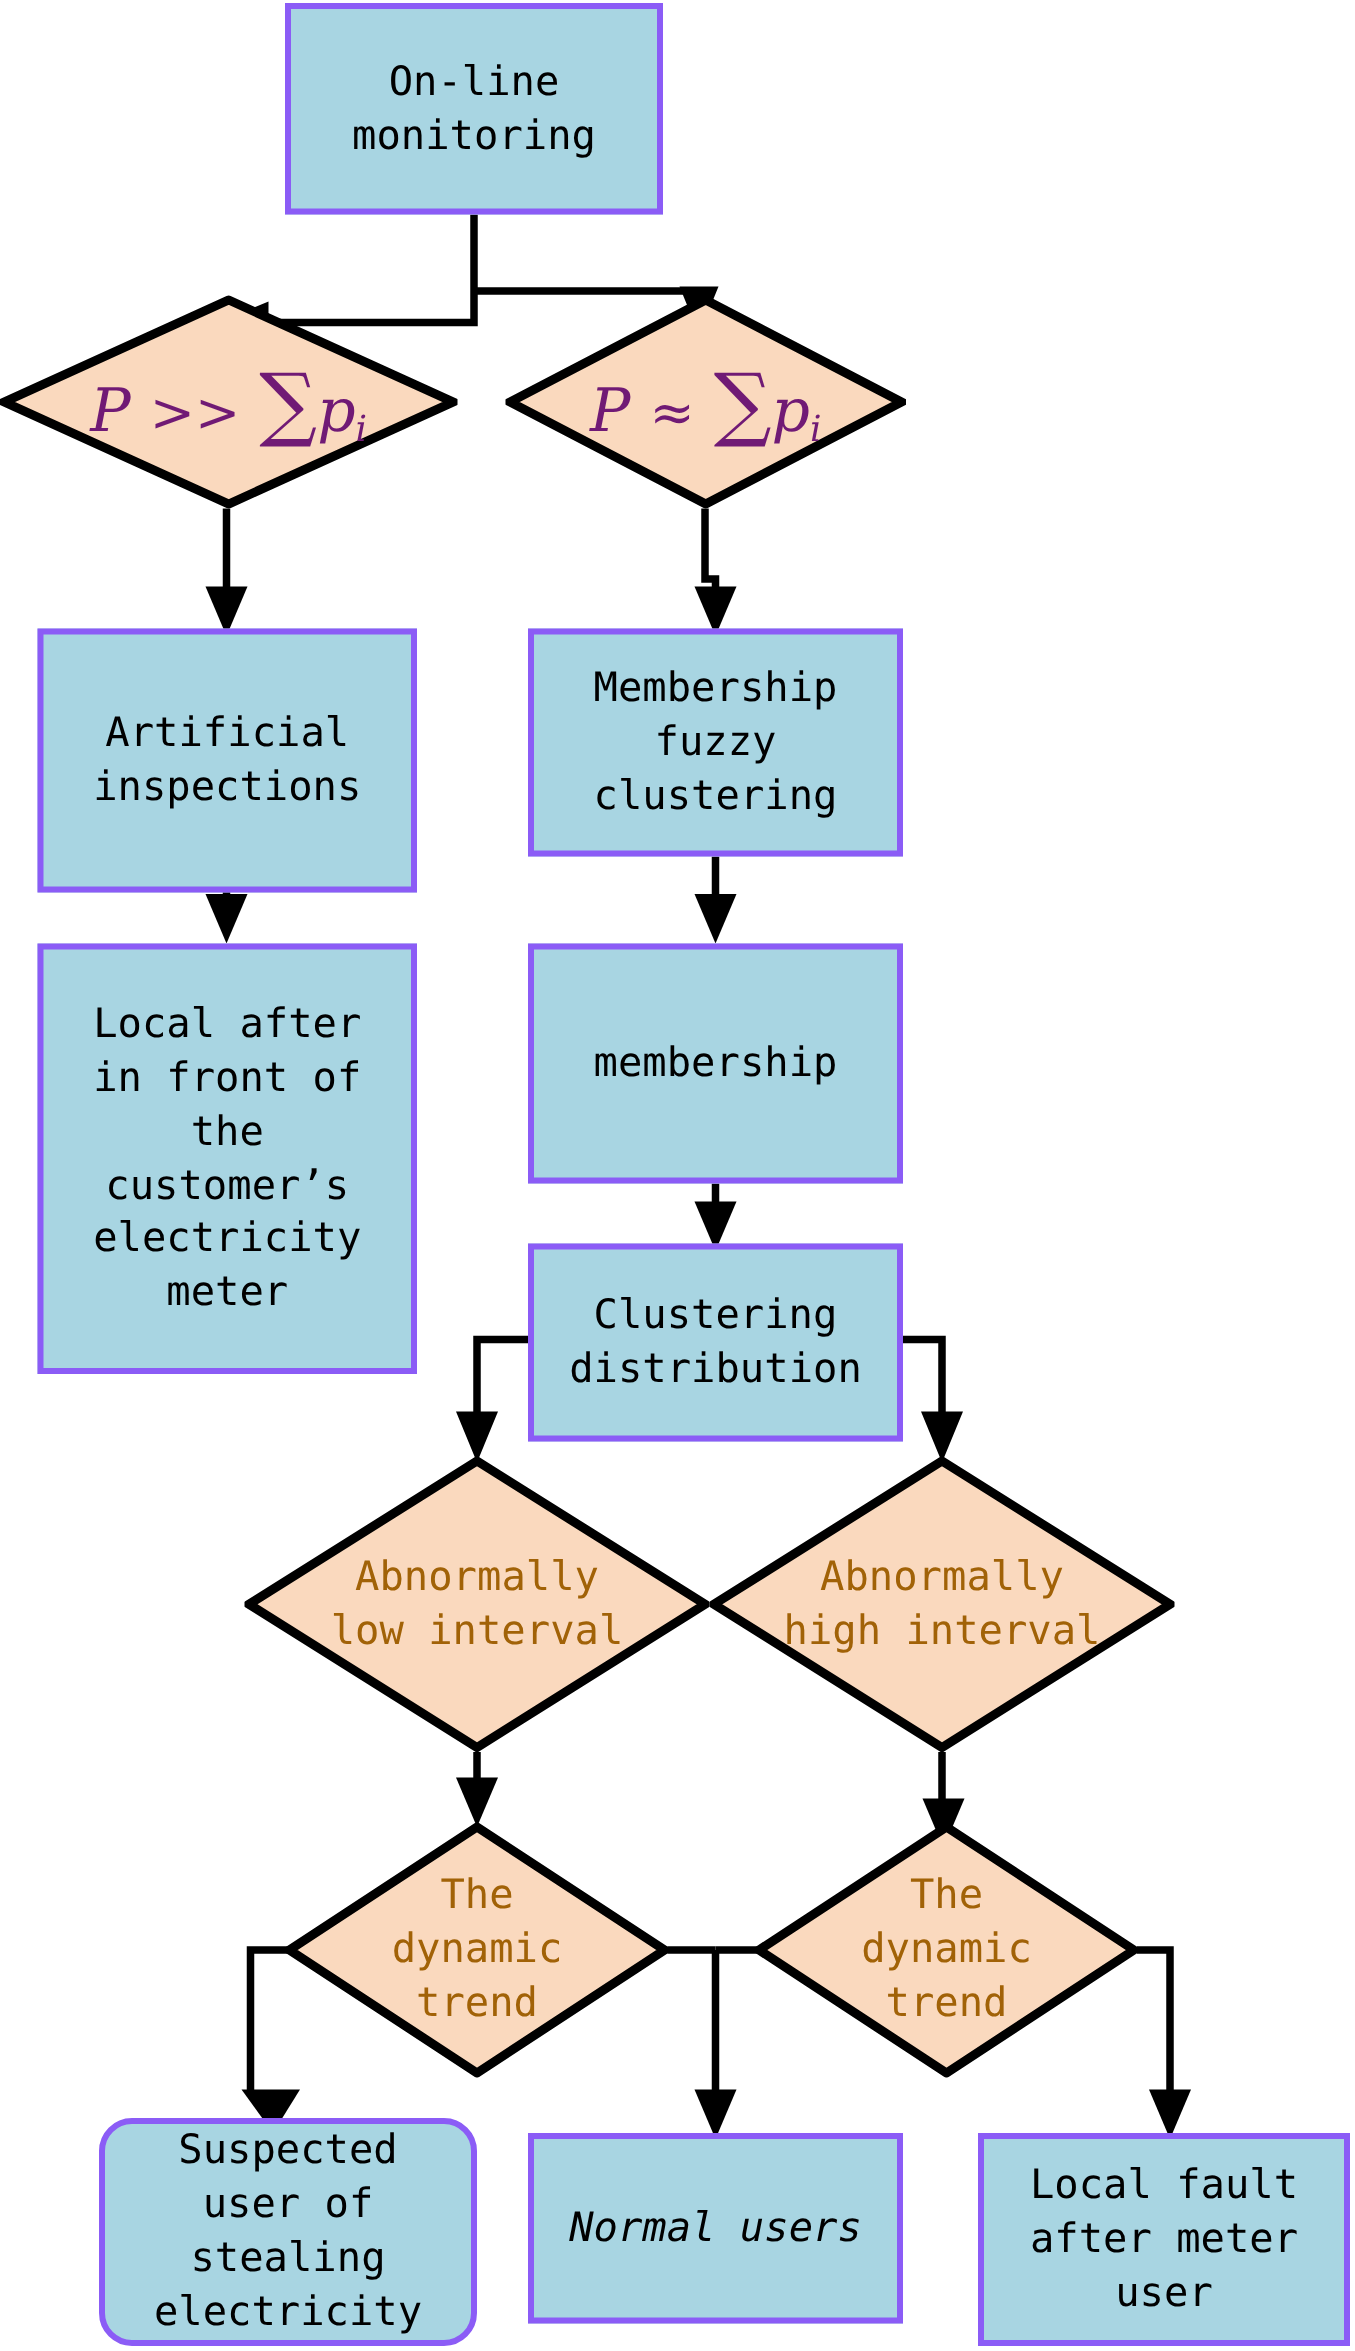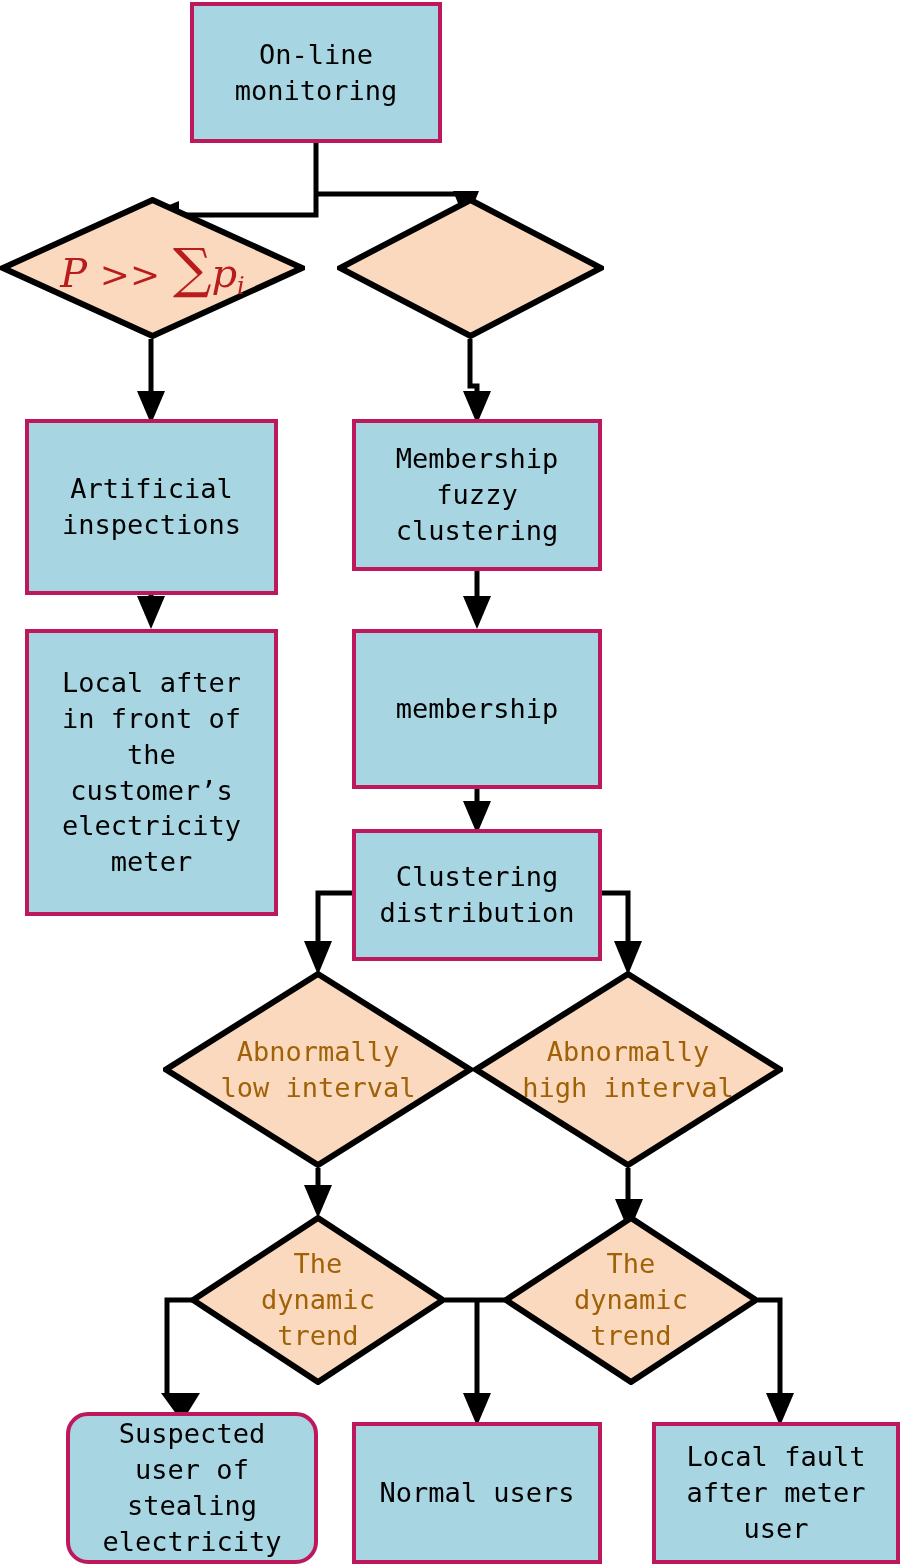--- a/index.html
+++ b/index.html
@@ -8,21 +8,21 @@
     font-family:"DejaVu Sans Mono", monospace;
     width:903px;height:1567px;position:relative;overflow:hidden;
   }
   #canvas{position:absolute;left:0;top:0;width:903px;height:1567px;}
 
   
   .node{position:absolute;box-sizing:border-box;}
 
   .procbox{
     background:#a8d5e2;
-    border:4px solid #be185d;
+    border:4px solid #8b5cf6;
     display:flex;align-items:center;justify-content:center;
     text-align:center;
     z-index:3;
   }
   .procbox .txt{
     font-family:"DejaVu Sans Mono", monospace;
     font-size:27px;
     line-height:1.33;
     color:#000;
     white-space:pre-line;
@@ -39,21 +39,21 @@
   .diamond .txt{
     position:relative;z-index:2;
     font-family:"DejaVu Sans Mono", monospace;
     font-size:27px;line-height:1.33;color:#a16207;
     white-space:pre-line;
   }
   .diamond .mathtxt{
     position:relative;z-index:2;
     font-family:"DejaVu Serif", serif;
     font-style:italic;
-    font-size:40px;color:#b91c1c;white-space:nowrap;
+    font-size:40px;color:#701a75;white-space:nowrap;
   }
   .mathtxt .big{font-size:54px;font-style:normal;}
   .mathtxt .op{font-style:normal;font-size:36px;}
   .mathtxt .sub{font-size:24px;vertical-align:-0.28em;font-style:italic;}
 
   
   #wires{position:absolute;left:0;top:0;width:903px;height:1567px;z-index:1;}
   #wires line,#wires path,#wires polyline{stroke:#000;stroke-width:5;fill:none;}
   #wires polygon{fill:#000;}
 </style>
@@ -122,20 +122,23 @@
     </svg>
     <span class="mathtxt">
       <i>P</i> <span class="op">&gt;&gt;</span> <span class="big">∑</span><i>p</i><span class="sub">i</span>
     </span>
   </div>
 
   <div class="node diamond" style="left:337px;top:197px;width:267px;height:142px;">
     <svg viewBox="0 0 267 142" preserveAspectRatio="none">
       <polygon points="133.5,3 264,71 133.5,139 3,71" fill="#fad9be" stroke="#000" stroke-width="6"></polygon>
     </svg>
+    <span class="mathtxt">
+      <i>P</i> <span class="op">≈</span> <span class="big">∑</span><i>p</i><span class="sub">i</span>
+    </span>
   </div>
 
   <div class="node procbox" style="left:25px;top:419px;width:253px;height:176px;">
     <span class="txt">Artificial
 inspections</span>
   </div>
 
   <div class="node procbox" style="left:352px;top:419px;width:250px;height:152px;">
     <span class="txt">Membership
 fuzzy
@@ -194,21 +197,21 @@
 trend</span>
   </div>
 
   <div class="node procbox" style="left:66px;top:1412px;width:252px;height:152px;border-radius:22px;">
     <span class="txt" style="width:268px;">Suspected
 user of
 stealing
 electricity</span>
   </div>
 
-  <div class="node procbox" style="left:352px;top:1422px;width:250px;height:142px;">
+  <div class="node procbox" style="left:352px;top:1422px;width:250px;height:127px;font-style:italic;">
     <span class="txt">Normal users</span>
   </div>
 
   <div class="node procbox" style="left:652px;top:1422px;width:248px;height:142px;">
     <span class="txt">Local fault
 after meter
 user</span>
   </div>
 
 </div>

